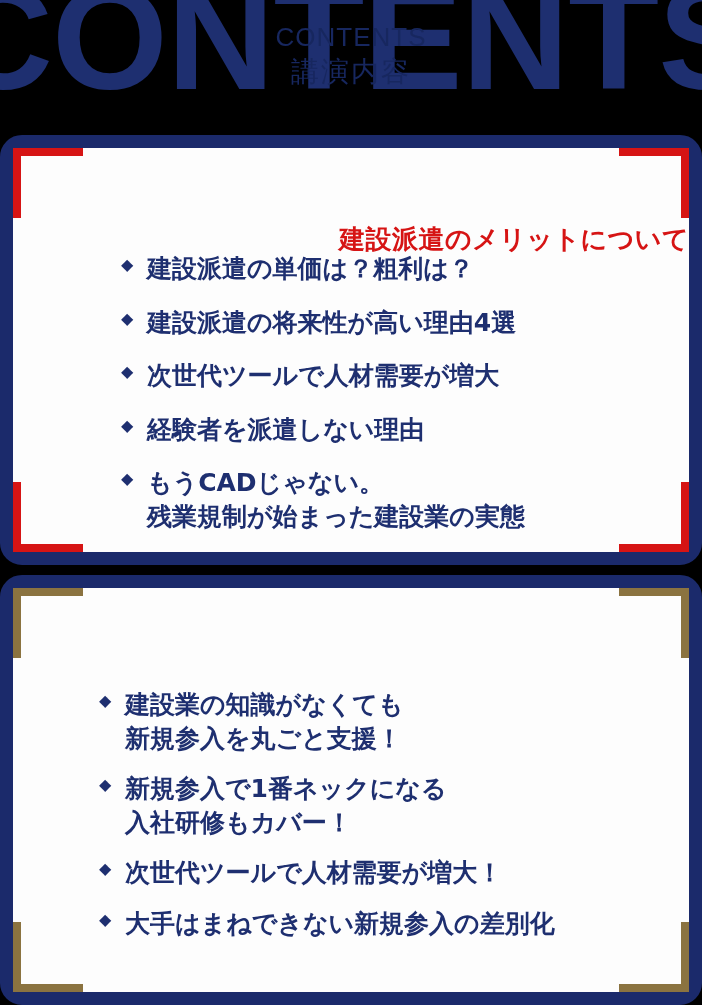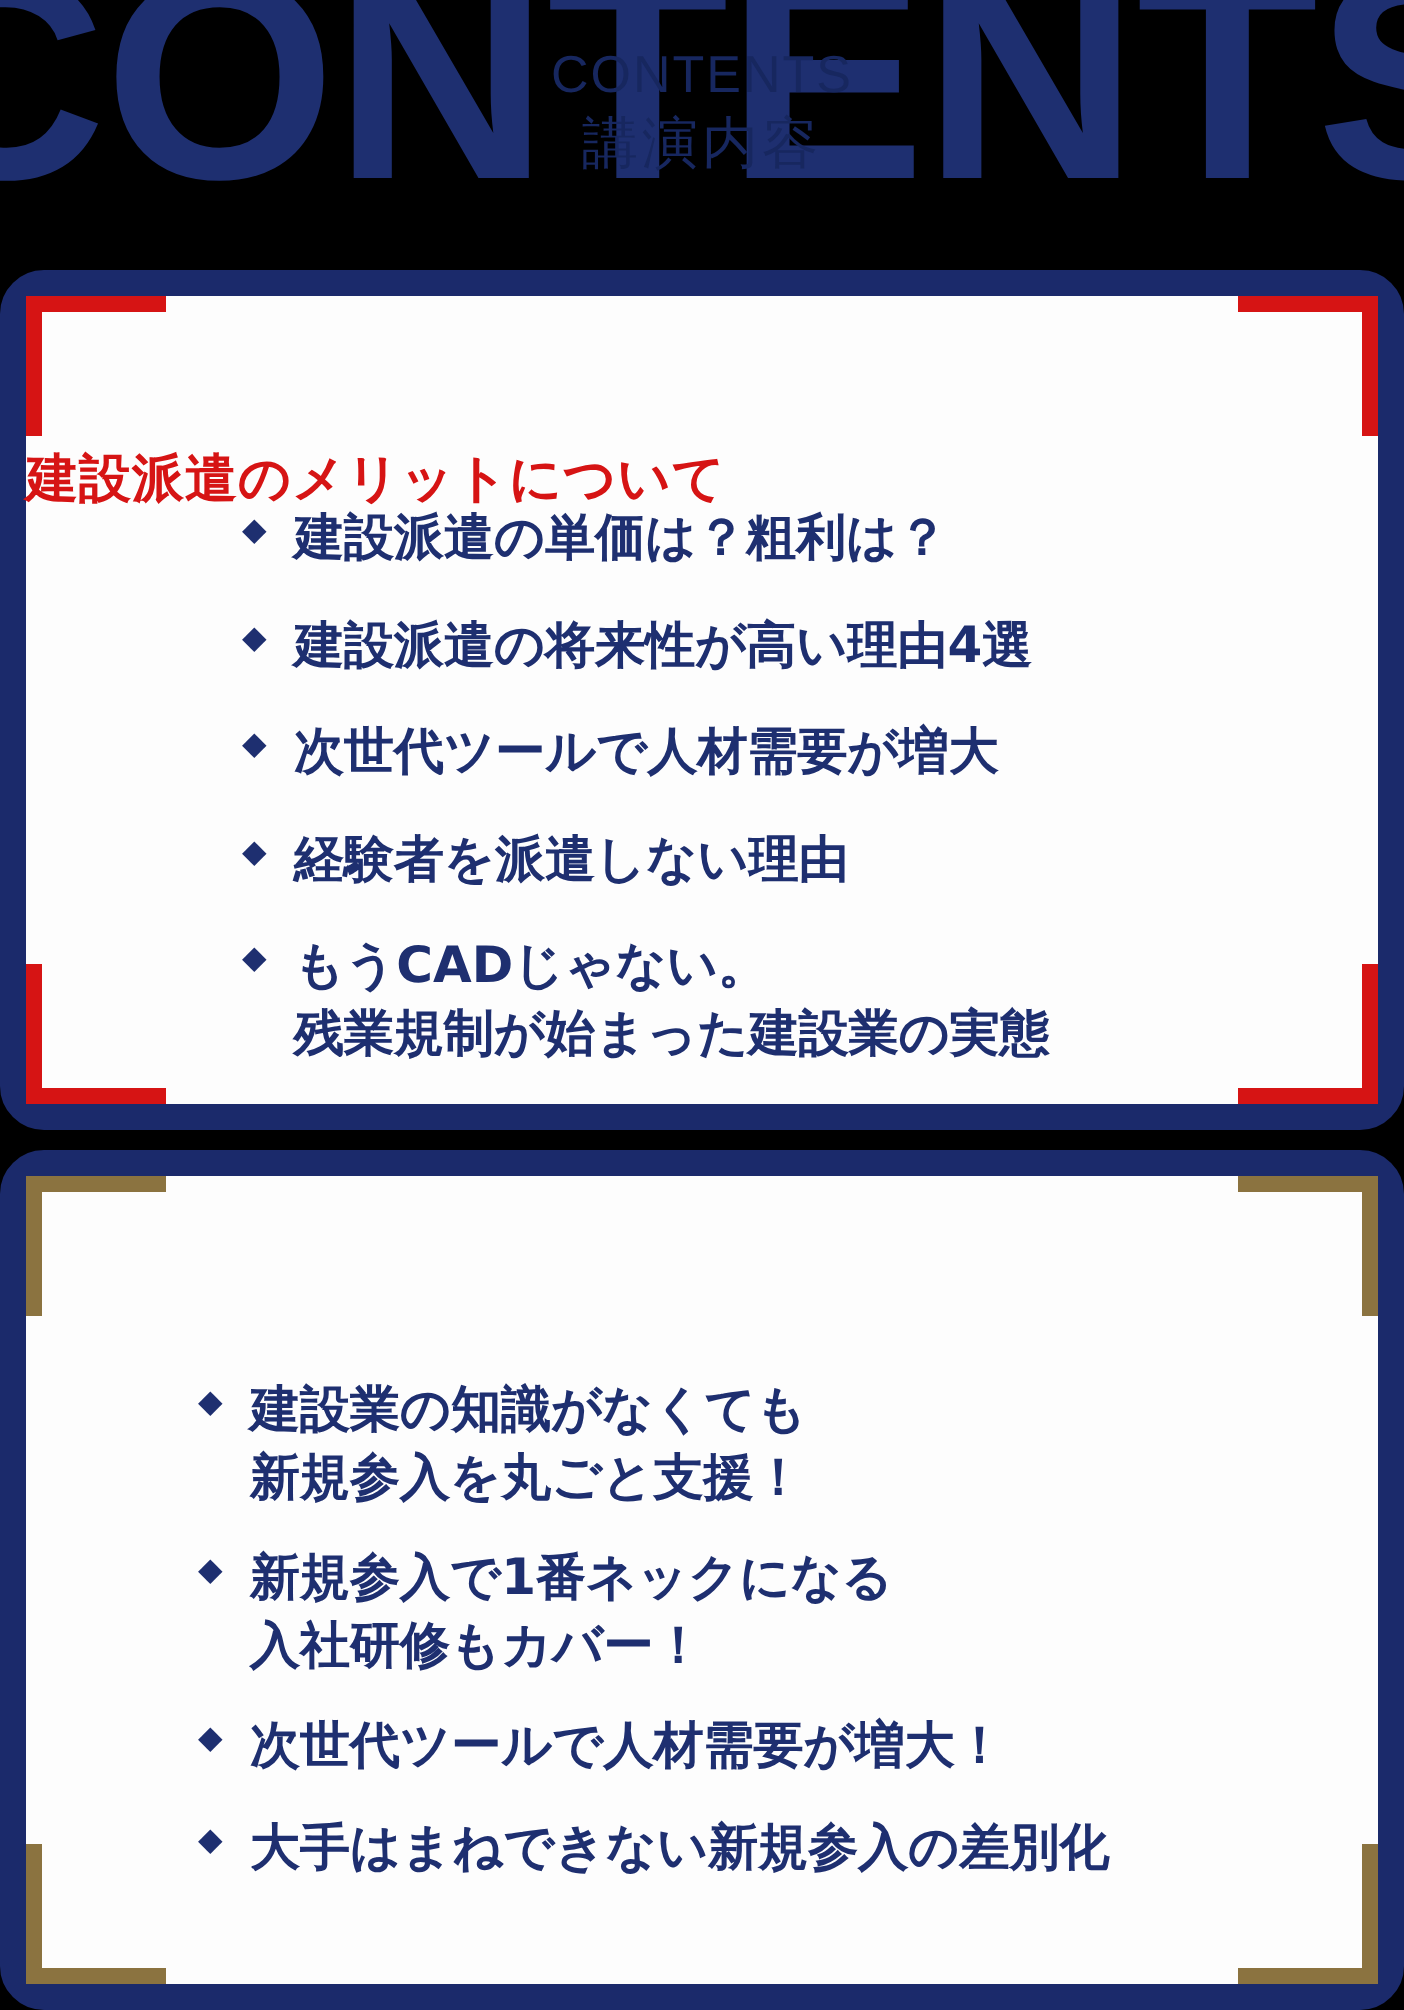--- a/index.html
+++ b/index.html
@@ -100,21 +100,21 @@
   .bracket.br { bottom: 0px; right: 0px; border-bottom: 8px solid; border-right: 8px solid; }
 
   #card-merits  .bracket { border-color: #D61414; }
   #card-support .bracket { border-color: #8B7340; }
 
   
   .card-title {
     position: absolute;
     left: 0;
     width: 100%;
-    text-align: left;
+    text-align: right;
     font-family: "DejaVu Sans", "Liberation Sans", sans-serif;
     font-weight: 700;
     font-size: 26px;
     letter-spacing: 0.5px;
     white-space: nowrap;
   }
   #card-merits .card-title  { top: 52px; color: #D61414; }
   #card-support .card-title { top: 48px; color: #8B7340; }
 
   

